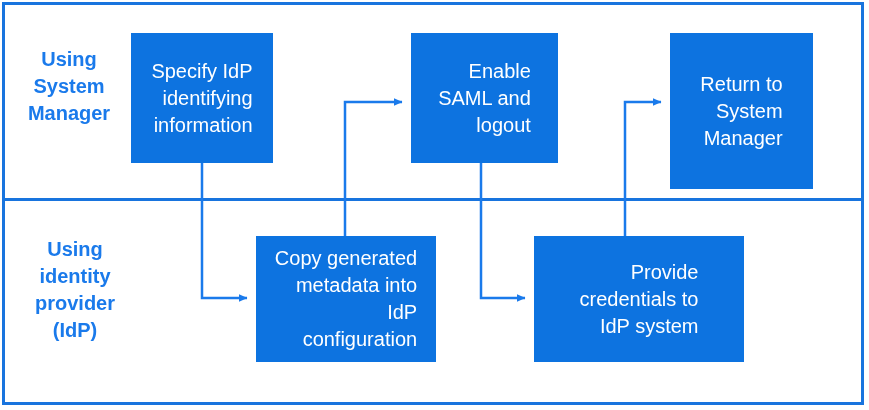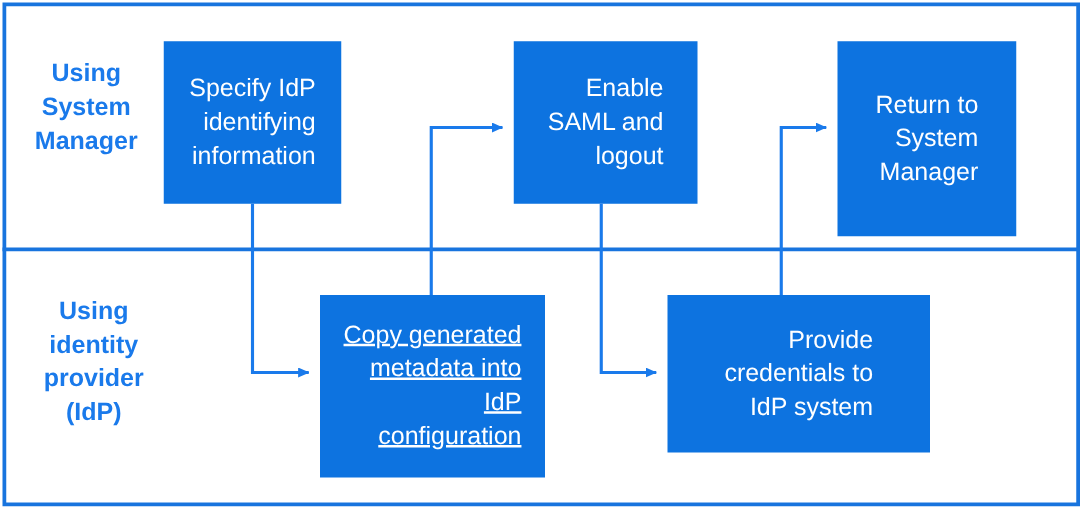--- a/index.html
+++ b/index.html
@@ -75,21 +75,21 @@
     text-align: right;
     white-space: pre-line;
     box-sizing: border-box;
     padding: 2px 6px;
     user-select: none;
   }
 
   .node-specify-idp      { left: 131px; top: 33px;  width: 142px; height: 130px; }
   .node-enable-saml      { left: 411px; top: 33px;  width: 147px; height: 130px; }
   .node-return-sysmgr    { left: 670px; top: 33px;  width: 143px; height: 156px; }
-  .node-copy-metadata    { left: 256px; top: 236px; width: 180px; height: 146px; text-decoration: underline; }
+  .node-copy-metadata    { left: 256px; top: 236px; width: 180px; height: 126px; }
   .node-provide-creds    { left: 534px; top: 236px; width: 210px; height: 126px; }
 
   
   .connectors {
     position: absolute;
     left: 0;
     top: 0;
     width: 869px;
     height: 410px;
     pointer-events: none;

